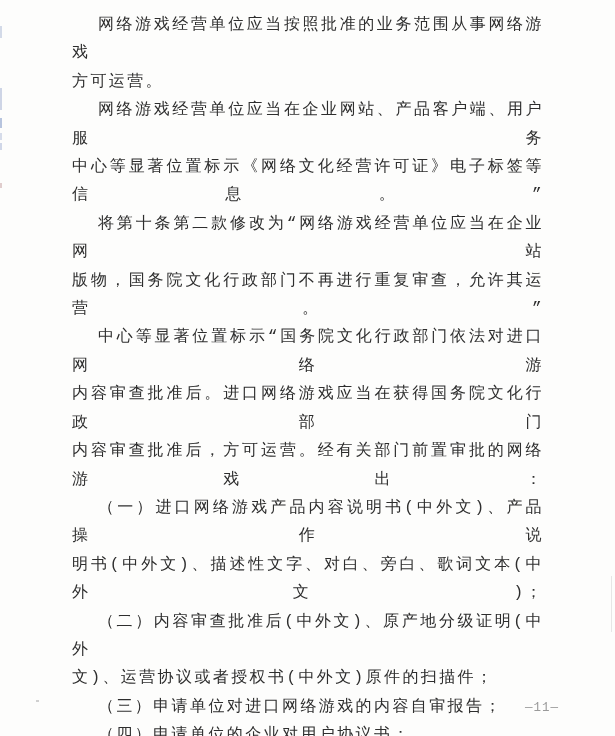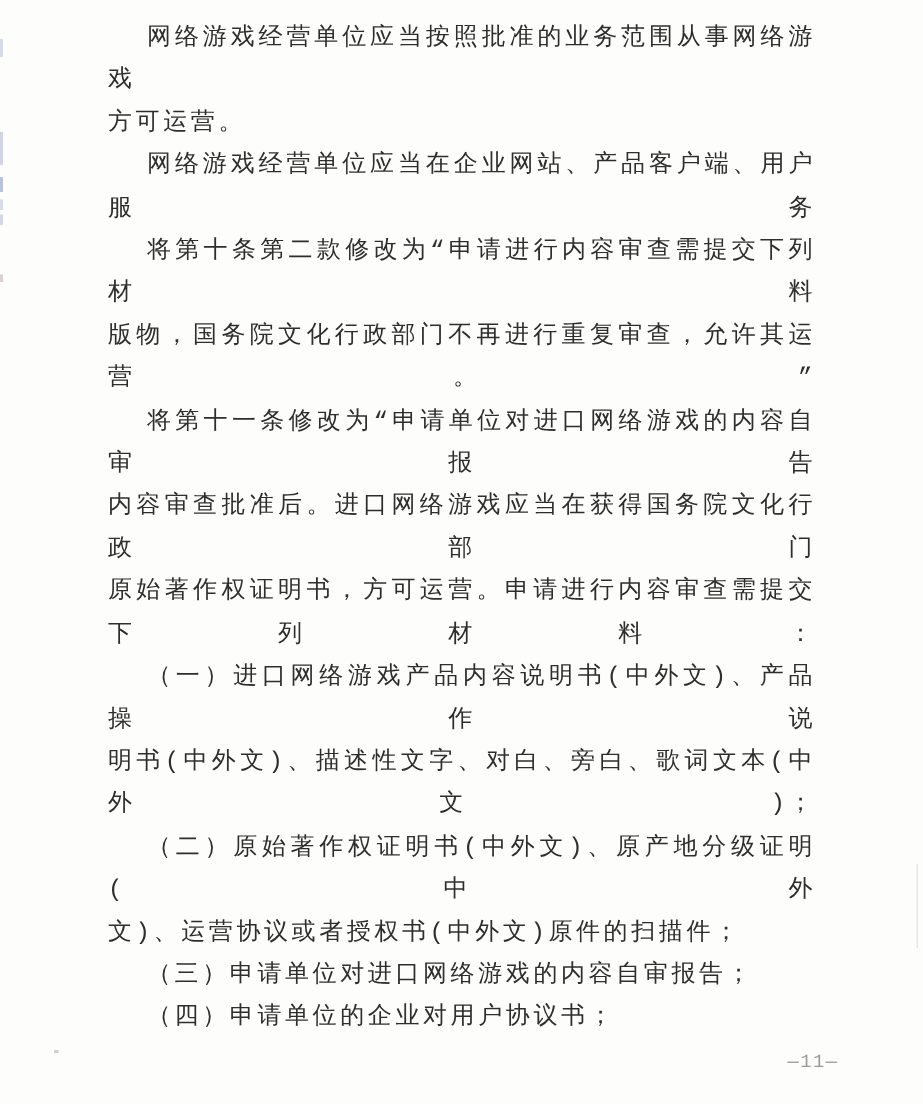--- a/index.html
+++ b/index.html
@@ -69,28 +69,29 @@
   <div class="artifact a4"></div>
   <div class="artifact a5"></div>
   <div class="artifact a6"></div>
   <div class="artifact a7"></div>
   <div class="artifact a8"></div>
 
   <div class="text-block">
     <div class="ln indent justify">网络游戏经营单位应当按照批准的业务范围从事网络游戏</div>
     <div class="ln">方可运营。</div>
     <div class="ln indent justify">网络游戏经营单位应当在企业网站、产品客户端、用户服务</div>
-    <div class="ln indent justify">将第十条第二款修改为“申请进行内容审查需提交下列材料</div>
+    <div class="ln justify">中心等显著位置标示《网络文化经营许可证》电子标签等信息。”</div>
+    <div class="ln indent justify">将第十条第二款修改为“网络游戏经营单位应当在企业网站</div>
     <div class="ln justify">版物，国务院文化行政部门不再进行重复审查，允许其运营。”</div>
-    <div class="ln indent justify">将第十一条修改为“申请单位对进口网络游戏的内容自审报告</div>
+    <div class="ln indent justify">中心等显著位置标示“国务院文化行政部门依法对进口网络游</div>
     <div class="ln justify">内容审查批准后。进口网络游戏应当在获得国务院文化行政部门</div>
-    <div class="ln justify">原始著作权证明书，方可运营。申请进行内容审查需提交下列材料：</div>
+    <div class="ln justify">内容审查批准后，方可运营。经有关部门前置审批的网络游戏出：</div>
     <div class="ln indent justify">（一）进口网络游戏产品内容说明书(中外文)、产品操作说</div>
     <div class="ln justify">明书(中外文)、描述性文字、对白、旁白、歌词文本(中外文)；</div>
-    <div class="ln indent justify">（二）原始著作权证明书(中外文)、原产地分级证明(中外</div>
+    <div class="ln indent justify">（二）内容审查批准后(中外文)、原产地分级证明(中外</div>
     <div class="ln">文)、运营协议或者授权书(中外文)原件的扫描件；</div>
     <div class="ln indent">（三）申请单位对进口网络游戏的内容自审报告；</div>
     <div class="ln indent">（四）申请单位的企业对用户协议书；</div>
 
   </div>
 
   <div class="page-number">—11—</div>
 
 </div>
 

